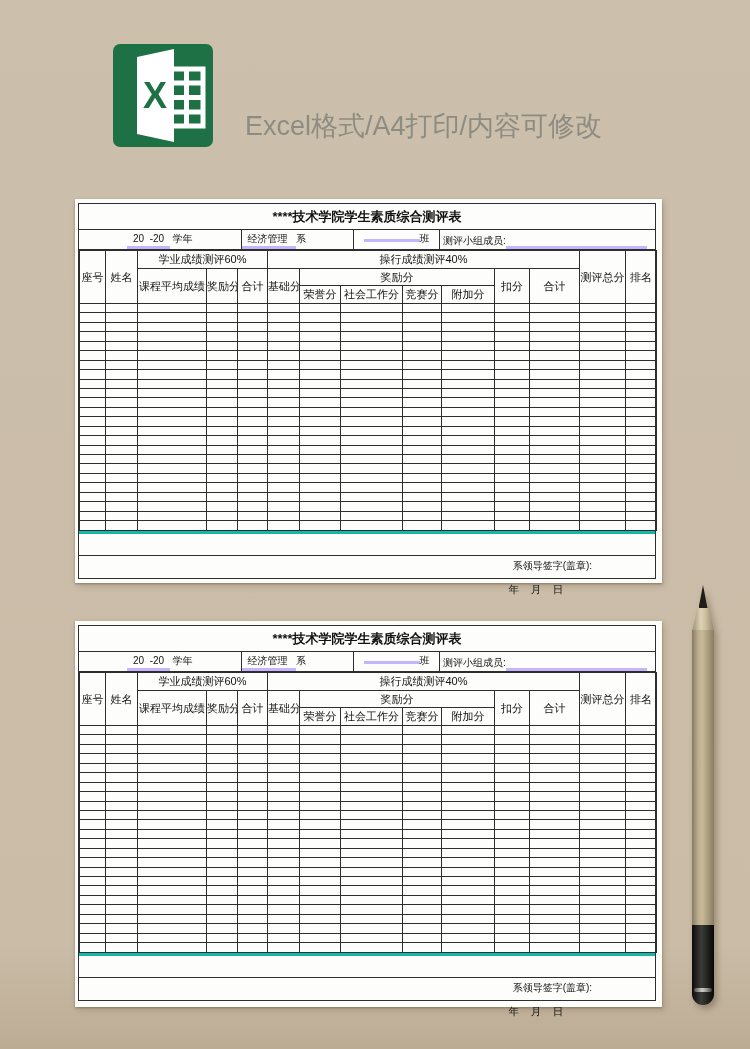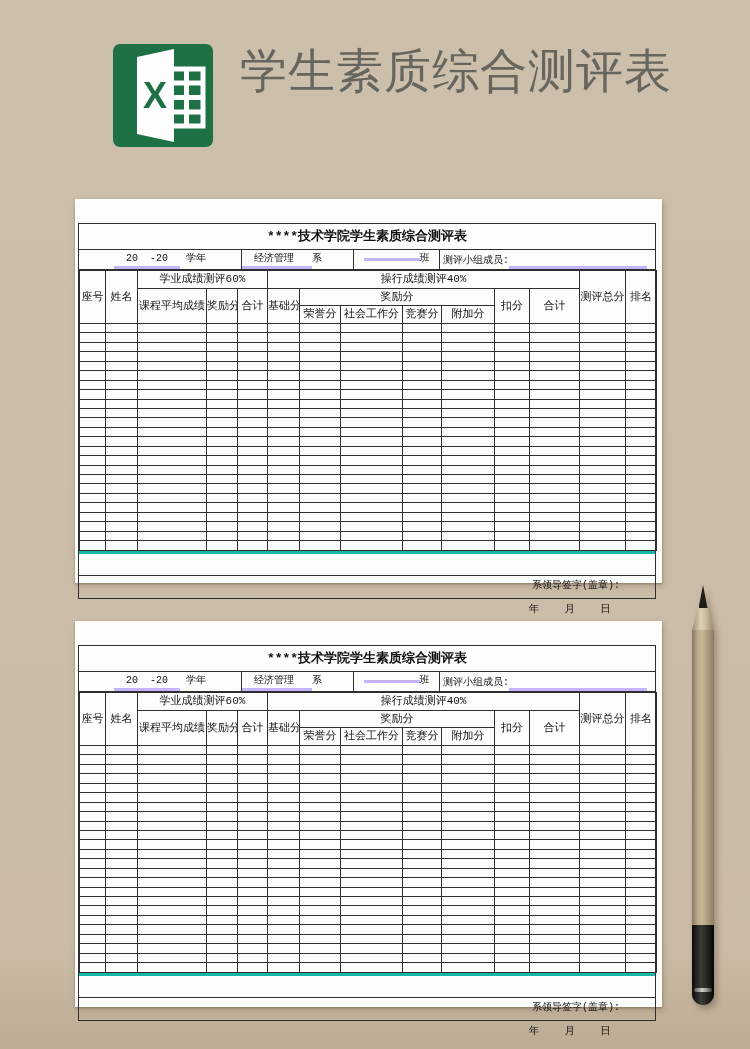--- a/index.html
+++ b/index.html
@@ -20,22 +20,22 @@
     font-size:27px; color:#8d8c83; white-space:nowrap;
   }
   
   .sheet {
     position:absolute; left:75px; width:587px; background:#fdfdfb;
     box-shadow:0 1px 2px rgba(90,70,45,.45), 2px 3px 6px rgba(90,70,45,.22);
   }
   .sheet1 { top:199px; height:384px; }
   .sheet2 { top:621px; height:386px; }
   .twrap {
-    margin:24px 6px 0 3px; border:1px solid #2e2e2e; color:#111;
-    font-family:Liberation Mono, monospace;
+    margin:4px 6px 0 3px; border:1px solid #2e2e2e; color:#111;
+    font-family:Liberation Sans, sans-serif;
   }
   .t-title {
     height:25px; line-height:25px; text-align:center;
     font-weight:bold; font-size:13px; border-bottom:1px solid #2e2e2e;
     white-space:nowrap; overflow:hidden;
   }
   .t-info { display:flex; height:19px; font-size:10px; line-height:17px; border-bottom:1px solid #2e2e2e; }
   .i-cell { box-sizing:border-box; overflow:hidden; white-space:nowrap; }
   .i-c1 { width:163px; border-right:1px solid #2e2e2e; text-align:center; }
   .i-c2 { width:112px; border-right:1px solid #2e2e2e; }
@@ -84,21 +84,21 @@
     <g stroke="#ffffff" stroke-width="5" fill="none">
       <rect x="57" y="25" width="33" height="57"></rect>
       <line x1="73.5" y1="25" x2="73.5" y2="82"></line>
       <line x1="57" y1="39" x2="90" y2="39"></line>
       <line x1="57" y1="53.5" x2="90" y2="53.5"></line>
       <line x1="57" y1="68" x2="90" y2="68"></line>
     </g>
     <polygon points="24,13 61,5 61,98 24,90" fill="#ffffff"></polygon>
     <text x="42" y="64" text-anchor="middle" font-family="Liberation Sans, sans-serif" font-size="36" font-weight="bold" fill="#1e7145">X</text>
   </svg>
-  <div class="hero-title">学生素质综合测评表</div>
+  <div class="hero-subtitle">Excel格式/A4打印/内容可修改</div>
 
   <div class="sheet sheet1">
   <div class="twrap">
     <div class="t-title">****技术学院学生素质综合测评表</div>
     <div class="t-info">
       <div class="i-cell i-c1">
         <span class="ul">  20  -20  </span><span> 学年</span>
       </div>
       <div class="i-cell i-c2">
         <span class="ul">  经济管理   </span><span>系</span>

